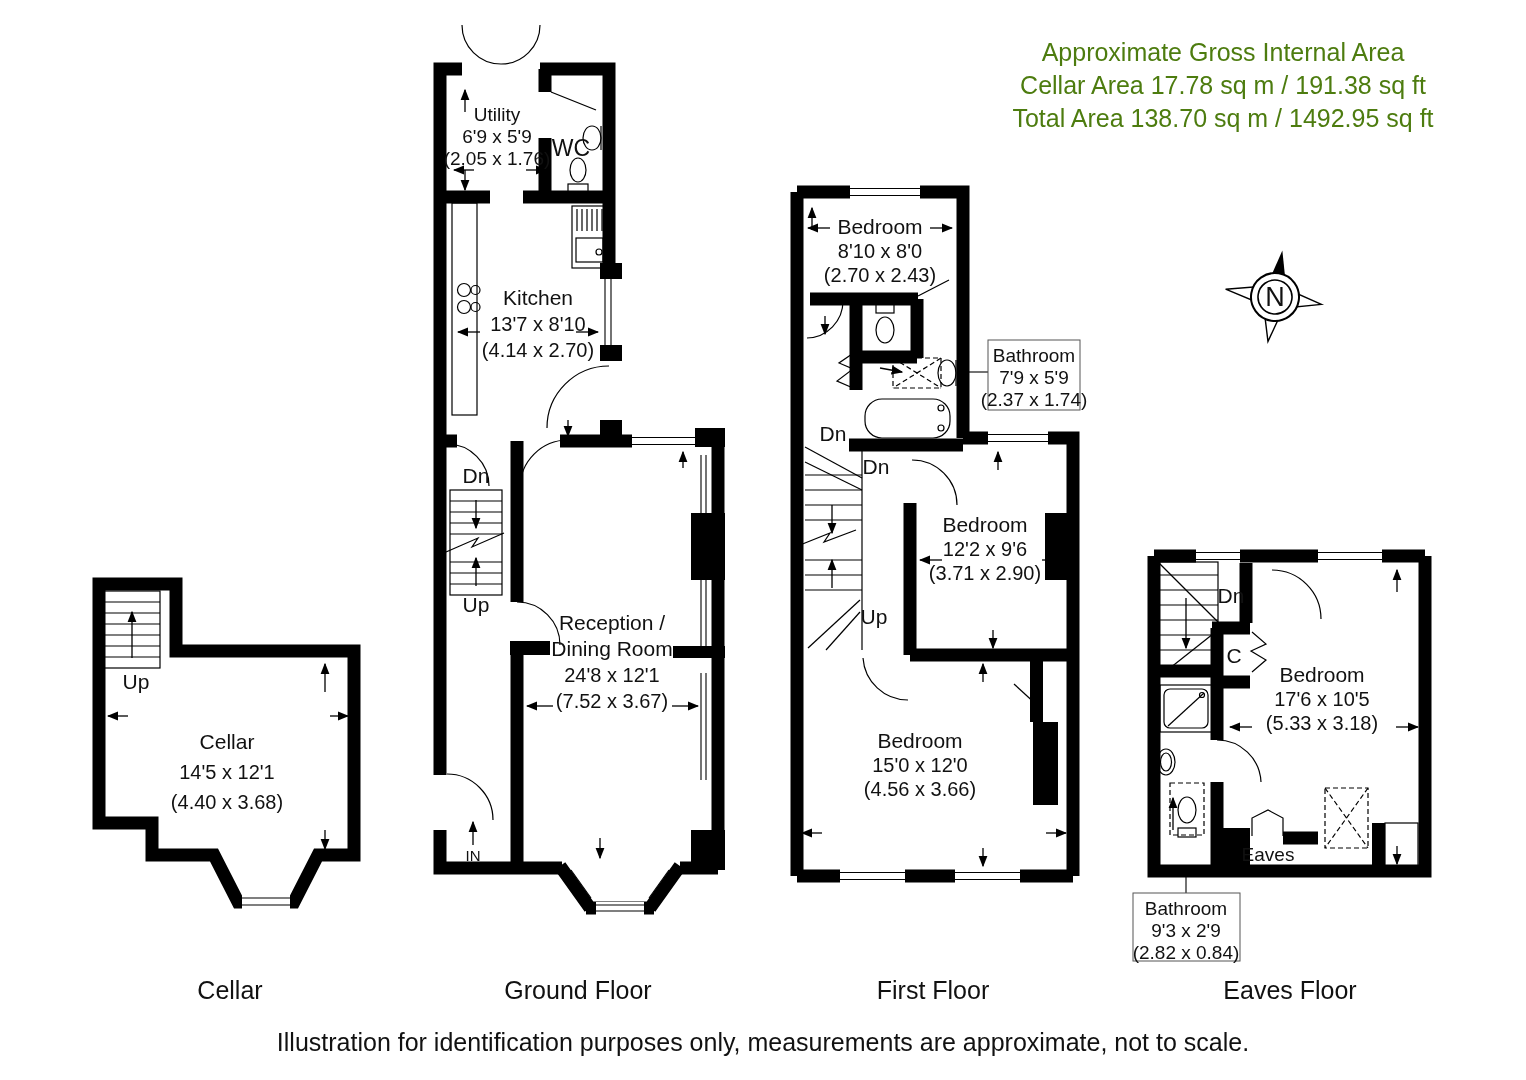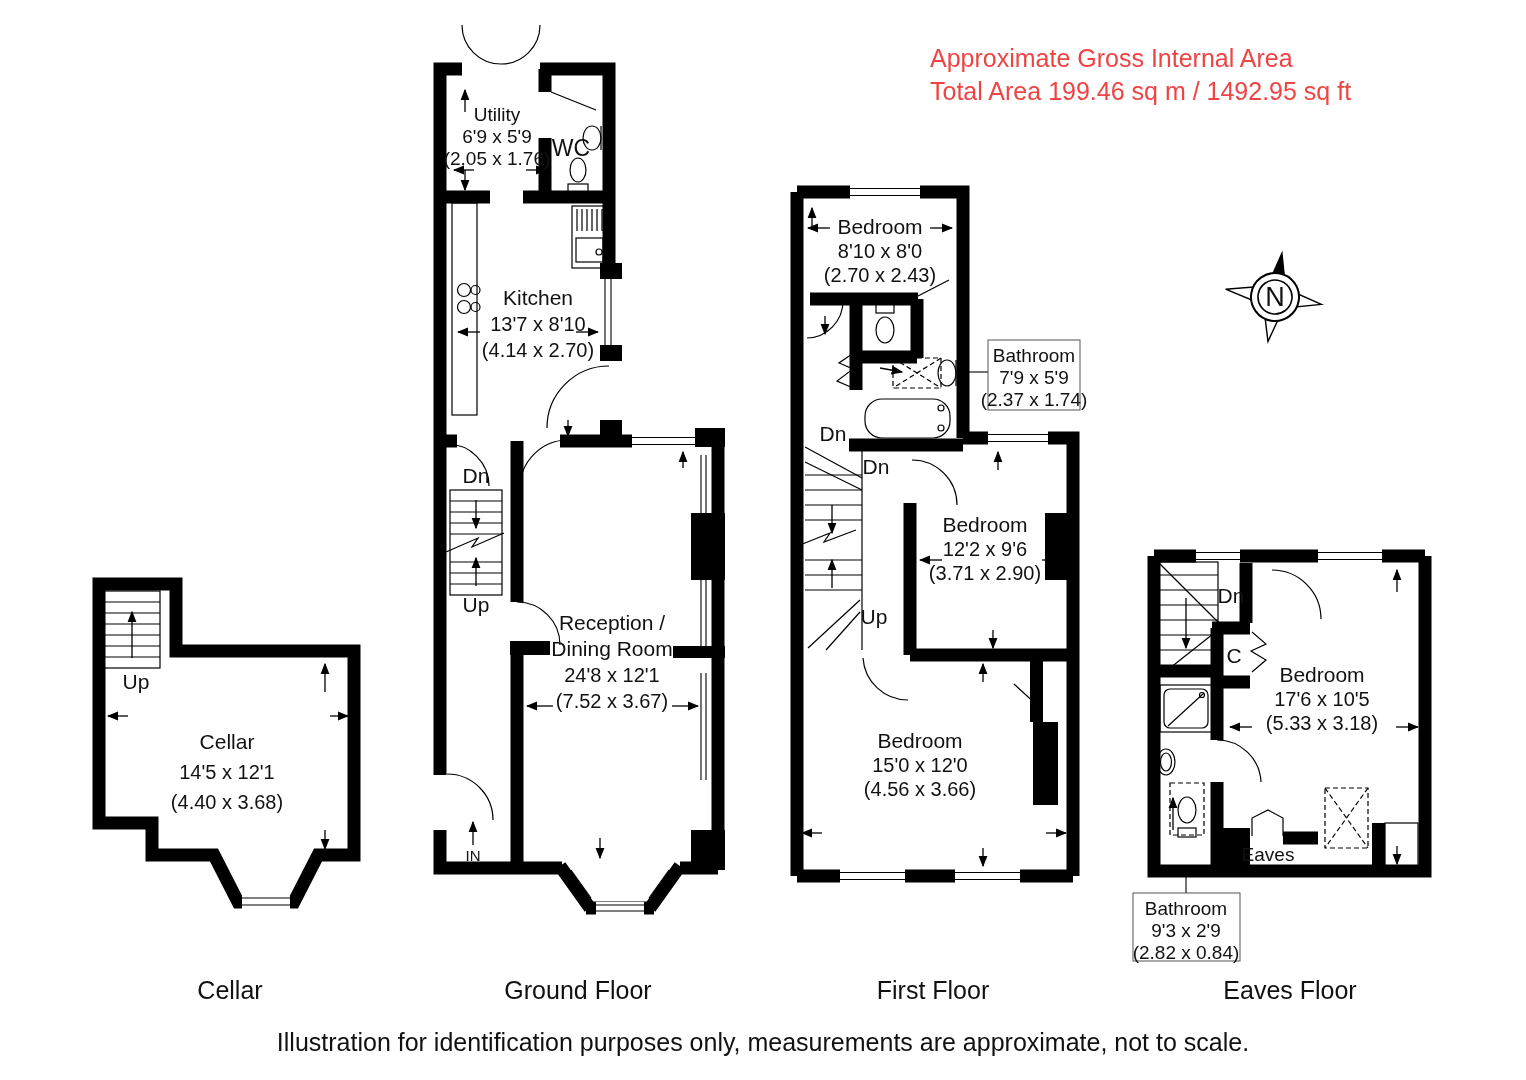--- a/index.html
+++ b/index.html
@@ -1,37 +1,38 @@
 <!DOCTYPE html>
 <html><head>
 <meta charset="utf-8">
 <style>
   html,body{margin:0;padding:0;background:#fff;}
   body{width:1526px;height:1080px;position:relative;font-family:"Liberation Sans", sans-serif;color:#000;overflow:hidden;}
   .abs{position:absolute;}
-  .hdr{left:930px;top:42px;width:586px;text-align:left;font-size:25px;line-height:33px;color:#ef4444;}
+  .hdr{left:930px;top:36px;width:586px;text-align:center;font-size:25px;line-height:33px;color:#4d7c0f;}
   .caption{top:976px;width:300px;text-align:center;font-size:25px;color:#111;}
   .footer{left:0;top:1028px;width:1526px;text-align:center;font-size:25px;color:#111;}
   svg{position:absolute;overflow:visible;}
   svg text{fill:#111;text-anchor:middle;font-family:"Liberation Sans", sans-serif;}
   .walls path{stroke:#000;stroke-width:13;fill:none;}
   .blk{fill:#000;stroke:none;}
   .wht{fill:#fff;stroke:none;}
   .thin path,.thin line,.thin rect,.thin ellipse,.thin circle,.thin polyline{stroke:#000;stroke-width:1.2;fill:none;}
   .glz{stroke:#000;stroke-width:1.1;}
   .dash{stroke-dasharray:5 3;}
   .dims line{stroke:#000;stroke-width:1.3;}
   .t21{font-size:21px;} .t20{font-size:20px;} .t19{font-size:19px;} .t23{font-size:23px;} .t15{font-size:15px;}
 </style>
 </head>
 <body>
 
 <div class="abs hdr">
   <div>Approximate Gross Internal Area</div>
-  <div>Total Area 199.46 sq m / 1492.95 sq ft</div>
+  <div>Cellar Area 17.78 sq m / 191.38 sq ft</div>
+  <div>Total Area 138.70 sq m / 1492.95 sq ft</div>
 </div>
 
 <svg style="left:1216px;top:244px" width="118" height="110" viewBox="-59 -53 118 110">
   <g transform="rotate(9)">
     <polygon points="0,-47 -8,-17 8,-17" fill="#000"></polygon>
     <polygon points="47,0 17,-8 17,8" fill="#fff" stroke="#000" stroke-width="1.4"></polygon>
     <polygon points="0,45 -8,17 8,17" fill="#fff" stroke="#000" stroke-width="1.4"></polygon>
     <polygon points="-50,0 -17,-8 -17,8" fill="#fff" stroke="#000" stroke-width="1.4"></polygon>
     <circle cx="0" cy="0" r="24" fill="#fff" stroke="#000" stroke-width="2"></circle>
     <circle cx="0" cy="0" r="17" fill="#fff" stroke="#000" stroke-width="1.6"></circle>

